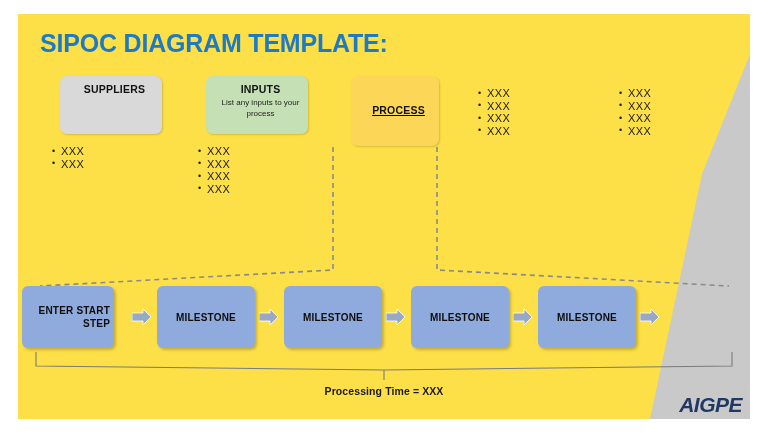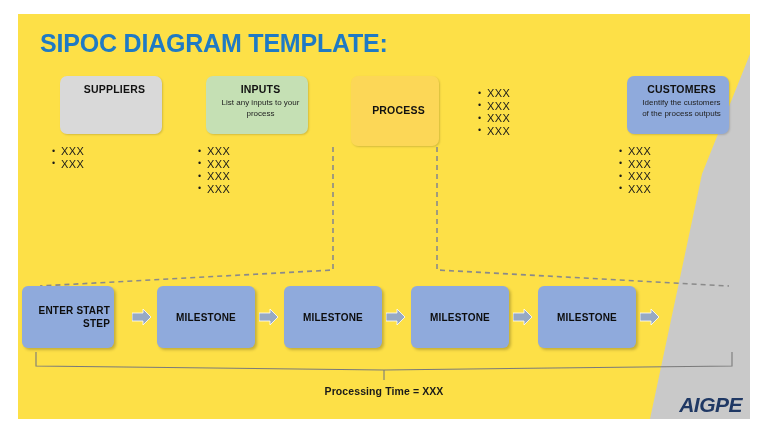--- a/index.html
+++ b/index.html
@@ -153,40 +153,36 @@
       <div class="card-sub">List any inputs to your process</div>
     </div>
     <ul class="bullets">
       <li>XXX</li>
       <li>XXX</li>
       <li>XXX</li>
       <li>XXX</li>
     </ul>
   </div>
 
-  <div class="col" style="left:313px; width:108px;">
+  <div class="col" style="left:313px; width:108px;text-decoration:underline;">
     <div class="card" style="background:#FCD757; height:70px; display:flex; align-items:center; justify-content:center;">
       <div class="card-title">PROCESS</div>
     </div>
   </div>
 
   <div class="col" style="left:448px; width:122px;">
     <ul class="bullets">
       <li>XXX</li>
       <li>XXX</li>
       <li>XXX</li>
       <li>XXX</li>
     </ul>
   </div>
 
   <div class="col" style="left:589px; width:122px;">
-    <div class="card" style="background:#8FAADC; height:58px;">
-      <div class="card-title">CUSTOMERS</div>
-      <div class="card-sub">Identify the customers of the process outputs</div>
-    </div>
     <ul class="bullets">
       <li>XXX</li>
       <li>XXX</li>
       <li>XXX</li>
       <li>XXX</li>
     </ul>
   </div>
 
   <svg id="connectors" viewBox="0 0 732 405">
     <path d="M 315 133 L 315 256 L 22 272" fill="none" stroke="#8a8a8a" stroke-width="1.6" stroke-dasharray="5,4"></path>

